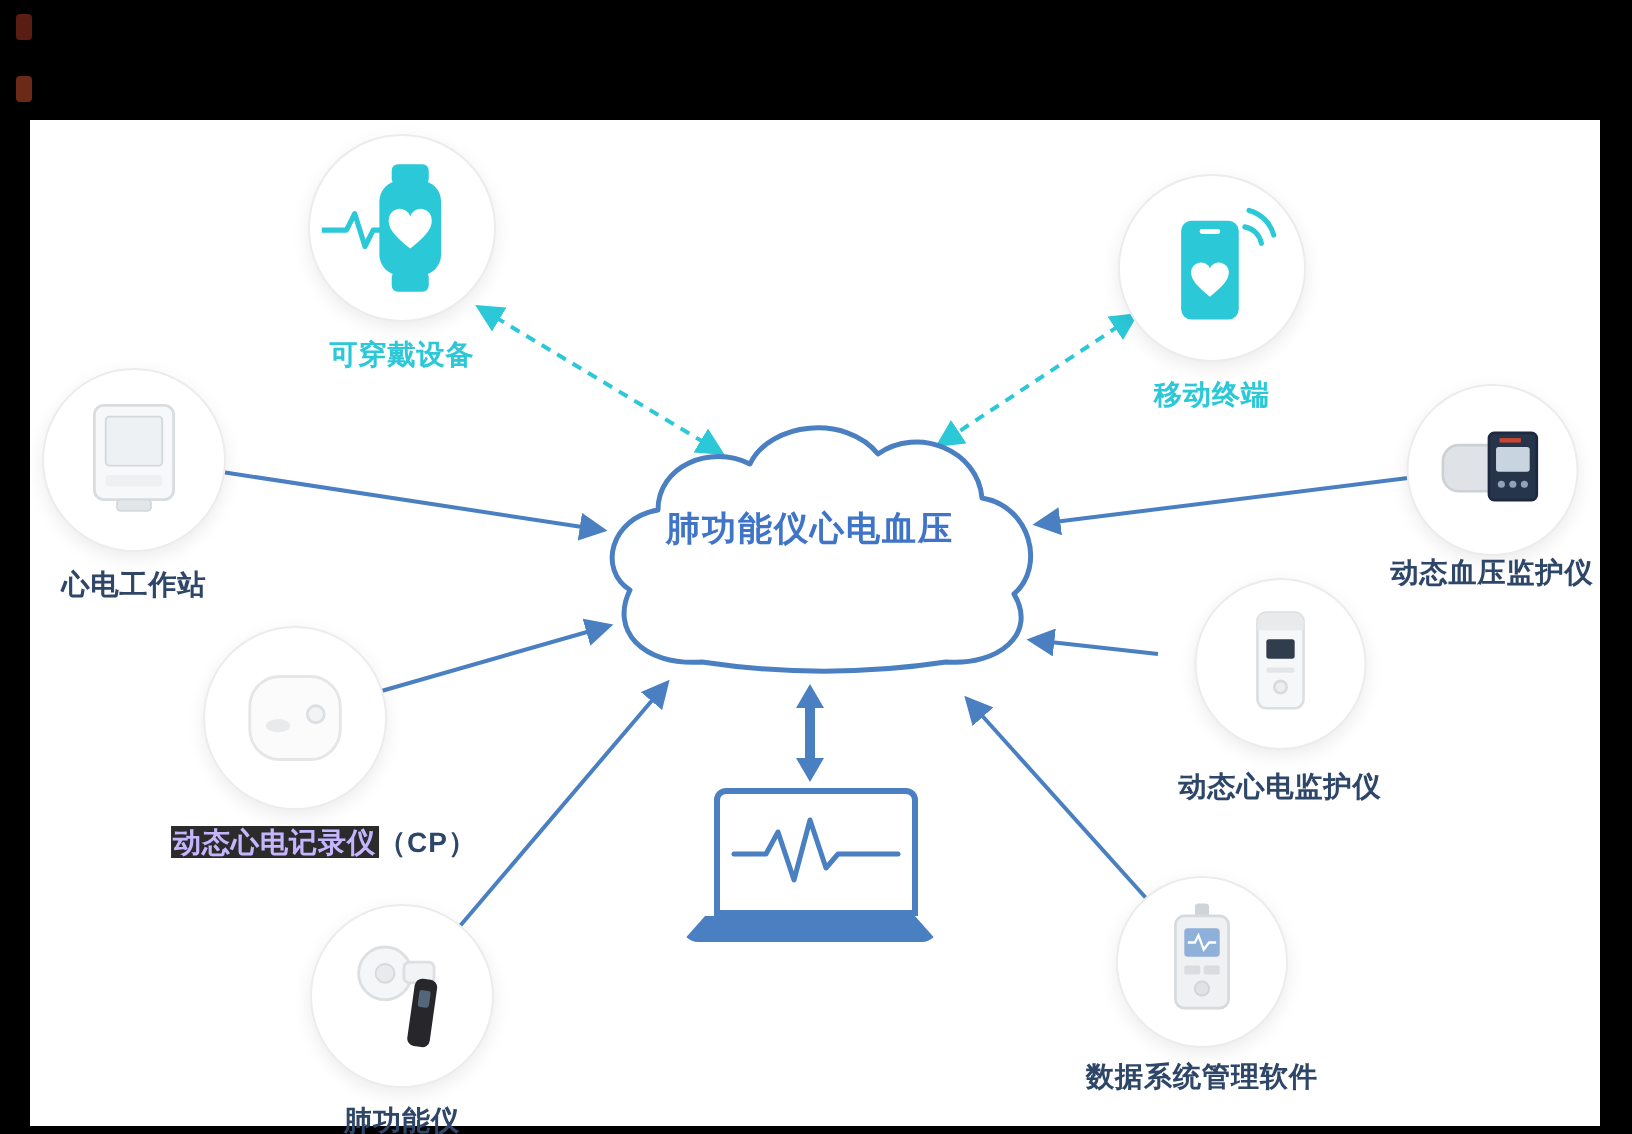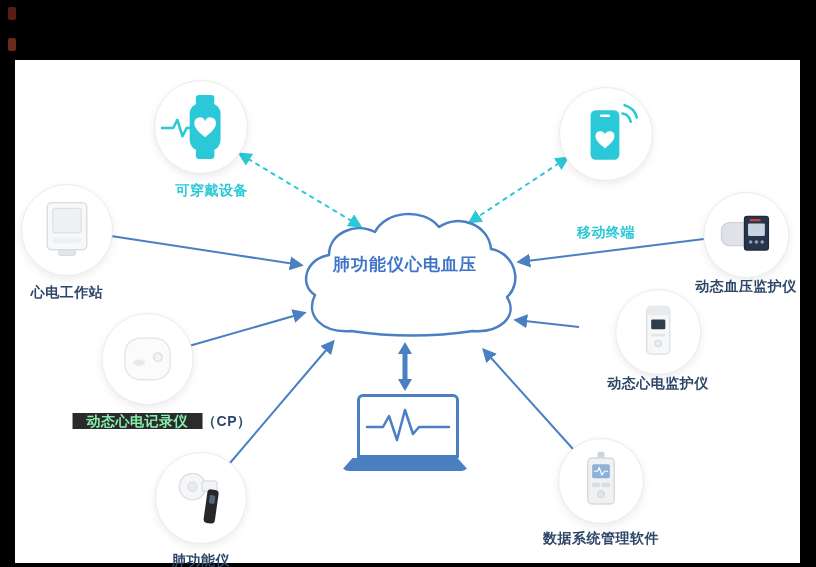--- a/index.html
+++ b/index.html
@@ -12,21 +12,21 @@
   .overlay{position:absolute;left:0;top:0;width:816px;height:567px;pointer-events:none;}
   .node{position:absolute;display:flex;flex-direction:column;align-items:center;transform:translateX(-50%);}
   .circle{background:#fff;border:1px solid #ececec;border-radius:50%;
           box-shadow:0 3px 9px rgba(0,0,0,.08);display:flex;align-items:center;justify-content:center;overflow:visible;}
   .circle svg{overflow:visible;}
   .c92{width:92px;height:92px}.c90{width:90px;height:90px}.c84{width:84px;height:84px}
   .label{font-size:14px;font-weight:600;white-space:nowrap;letter-spacing:.5px;}
   .teal{color:#2bc8d8;}
   .dark{color:#2e4668;}
   .g8{margin-top:8px}.g12{}.g6{margin-top:6px}
-  .hl{background:#2b2b2b;color:#86efac;padding:0 14px;margin-left:28px;}
+  .hl{background:#2b2b2b;color:#c4b5fd;padding:0 1px;margin-left:28px;}
   .cloud-wrap{position:absolute;left:291px;top:203px;width:232px;height:156px;}
   .cloud-text{position:absolute;left:305px;top:252px;width:200px;text-align:center;
               color:#3f74c9;font-size:17px;font-weight:600;line-height:25px;letter-spacing:1px;}
   .laptop-screen{position:absolute;left:357px;top:394px;width:96px;height:58px;
                  border:3px solid #4a7fc1;border-radius:6px 6px 0 0;background:#fff;
                  display:flex;align-items:center;justify-content:center;}
   .laptop-base{position:absolute;left:341px;top:458px;width:128px;height:13px;background:#4a7fc1;
                clip-path:polygon(9% 0,91% 0,100% 100%,0 100%);border-radius:0 0 8px 8px;}
 </style>
 </head>
@@ -70,34 +70,34 @@
     <div>肺功能仪心电血压</div>
   </div>
 
   <div class="laptop-screen">
     <svg width="90" height="52" viewBox="0 0 90 52">
       <polyline points="4,27 20,27 26,16 34,40 42,10 50,34 56,27 86,27" fill="none" stroke="#4a7fc1" stroke-width="2.5" stroke-linejoin="round" stroke-linecap="round"></polyline>
     </svg>
   </div>
   <div class="laptop-base"></div>
 
-  <div class="node" style="left:201px;top:80px;align-items:flex-end;">
+  <div class="node" style="left:201px;top:67px;">
     <div class="circle c92">
       <svg width="72" height="72" viewBox="0 0 70 70">
         <polyline points="-4,36 8,36 12,28 17,44 21,36 27,36" fill="none" stroke="#2bc8d8" stroke-width="2.5" stroke-linejoin="round"></polyline>
         <rect x="30" y="4" width="18" height="10" rx="3" fill="#2bc8d8"></rect>
         <rect x="30" y="56" width="18" height="10" rx="3" fill="#2bc8d8"></rect>
         <rect x="24" y="12" width="30" height="46" rx="10" fill="#2bc8d8"></rect>
         <path d="M39 45 c-6.5-5.4 -10.5-9 -10.5-13.7 a5.4 5.4 0 0 1 10.5-2 a5.4 5.4 0 0 1 10.5 2 c0 4.7-4 8.3-10.5 13.7z" fill="#ffffff"></path>
       </svg>
     </div>
     <div class="label teal g8">可穿戴设备</div>
   </div>
 
-  <div class="node" style="left:606px;top:87px;gap:35px;">
+  <div class="node" style="left:606px;top:87px;">
     <div class="circle c92">
       <svg width="72" height="72" viewBox="0 0 70 70">
         <rect x="20" y="12" width="28" height="48" rx="5" fill="#2bc8d8"></rect>
         <rect x="29" y="16" width="10" height="2.5" rx="1.2" fill="#ffffff"></rect>
         <path d="M34 49 c-5.7-4.7 -9.2-7.9 -9.2-12 a4.8 4.8 0 0 1 9.2-1.8 a4.8 4.8 0 0 1 9.2 1.8 c0 4.1-3.5 7.3-9.2 12z" fill="#ffffff"></path>
         <path d="M51 15 a10 10 0 0 1 8 8" fill="none" stroke="#2bc8d8" stroke-width="2.5" stroke-linecap="round"></path>
         <path d="M53 7 a17 17 0 0 1 12 12" fill="none" stroke="#2bc8d8" stroke-width="2.5" stroke-linecap="round"></path>
       </svg>
     </div>
     <div class="label teal g8">移动终端</div>
@@ -149,21 +149,21 @@
         <rect x="39" y="17" width="12" height="2.5" fill="#cc4433"></rect>
         <rect x="37" y="22" width="19" height="14" rx="1.5" fill="#c8d4e0"></rect>
         <circle cx="40" cy="43" r="2" fill="#8fa3b8"></circle>
         <circle cx="46.5" cy="43" r="2" fill="#8fa3b8"></circle>
         <circle cx="53" cy="43" r="2" fill="#8fa3b8"></circle>
       </svg>
     </div>
     <div class="label dark g12">动态血压监护仪</div>
   </div>
 
-  <div class="node" style="left:658px;top:289px;">
+  <div class="node" style="left:640px;top:289px;gap:10px;">
     <div class="circle c84">
       <svg width="62" height="62" viewBox="0 0 70 70">
         <rect x="22" y="6" width="26" height="54" rx="5" fill="#f6f7f8" stroke="#dcdfe1" stroke-width="1.5"></rect>
         <path d="M22 16 h26 v-5 a5 5 0 0 0 -5 -5 h-16 a5 5 0 0 0 -5 5 z" fill="#e8eaec"></path>
         <rect x="27" y="21" width="16" height="11" rx="1.5" fill="#2f3d4d"></rect>
         <rect x="27" y="37" width="16" height="3" rx="1.5" fill="#e3e6e8"></rect>
         <circle cx="35" cy="48" r="3.5" fill="#eceeef" stroke="#d8dbde" stroke-width="1.5"></circle>
       </svg>
     </div>
     <div class="label dark g12">动态心电监护仪</div>

